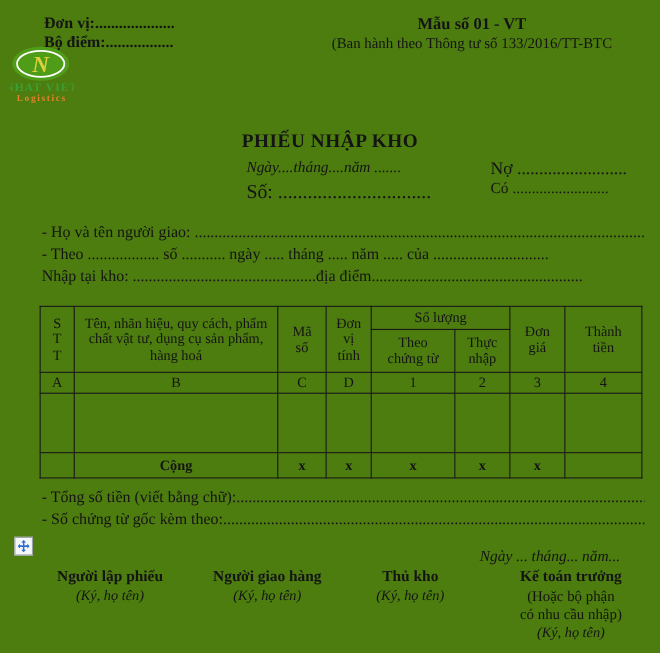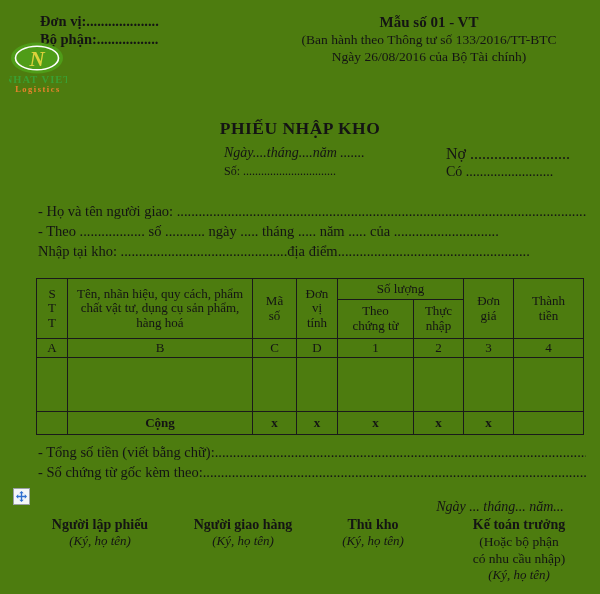--- a/index.html
+++ b/index.html
@@ -19,21 +19,21 @@
   .hdr-right{left:279px;top:13px;width:300px;}
   .hdr-right .l1{font-size:15px;line-height:18px;}
   .hdr-right .l2{font-size:13.5px;line-height:17px;}
 
   
   .logo{left:9px;top:42px;width:58px;}
 
   
   .doc-title{left:0;top:118px;width:600px;font-size:17.5px;letter-spacing:.5px;}
   .date-line{left:224px;top:145px;font-size:14px;font-style:italic;}
-  .number-line{left:224px;top:164px;font-size:12px;}
+  .number-line{left:224px;top:164px;font-size:18px;}
   .debit-line{left:446px;top:145px;font-size:16px;}
   .credit-line{left:446px;top:164px;font-size:14px;}
 
   
   .info{left:38px;top:201px;width:548px;font-size:14.5px;line-height:20px;}
   .info div{white-space:nowrap;overflow:hidden;}
 
   
   .tblwrap{left:36px;top:278px;}
   table.grid{border-collapse:collapse;table-layout:fixed;width:547px;}
@@ -65,36 +65,35 @@
   .s3{left:325px;width:96px;}
   .s4{left:440px;width:158px;}
   .s4 .sub{font-size:13.5px;line-height:17px;}
 </style>
 </head>
 <body>
 
 <div id="page">
 
   <div class="abs unit-line b">Đơn vị:....................</div>
-  <div class="abs dept-line b">Bộ phận:.................</div>
+  <div class="abs dept-line b">Bộ điểm:.................</div>
 
   <div class="abs logo">
     <svg width="58" height="53" viewBox="0 0 58 53">
       <ellipse cx="28" cy="16" rx="26" ry="15.5" fill="#4f9c18"></ellipse>
       <ellipse cx="28" cy="16" rx="21.5" ry="11.8" fill="none" stroke="#ffffff" stroke-width="1.6"></ellipse>
       <text x="28" y="23.5" font-size="21" font-style="italic" font-weight="bold" fill="#dcd13c" text-anchor="middle">N</text>
       <text x="29" y="41" font-size="10.5" font-weight="bold" fill="#3aa033" letter-spacing="1" text-anchor="middle">NHAT VIET</text>
       <text x="29" y="50" font-size="8.5" font-weight="bold" fill="#e8822d" letter-spacing="1.5" text-anchor="middle">Logistics</text>
     </svg>
   </div>
 
   <div class="abs hdr-right ctr">
     <div class="l1 b">Mẫu số 01 - VT</div>
     <div class="l2">(Ban hành theo Thông tư số 133/2016/TT-BTC</div>
-    <div class="l2">Ngày 26/08/2016 của Bộ Tài chính)</div>
   </div>
 
   <div class="abs doc-title b ctr">PHIẾU NHẬP KHO</div>
   <div class="abs date-line i">Ngày....tháng....năm .......</div>
   <div class="abs number-line">Số: ...............................</div>
   <div class="abs debit-line">Nợ .........................</div>
   <div class="abs credit-line">Có .........................</div>
 
   <div class="abs info">
     <div>- Họ và tên người giao: ........................................................................................................................................</div>

